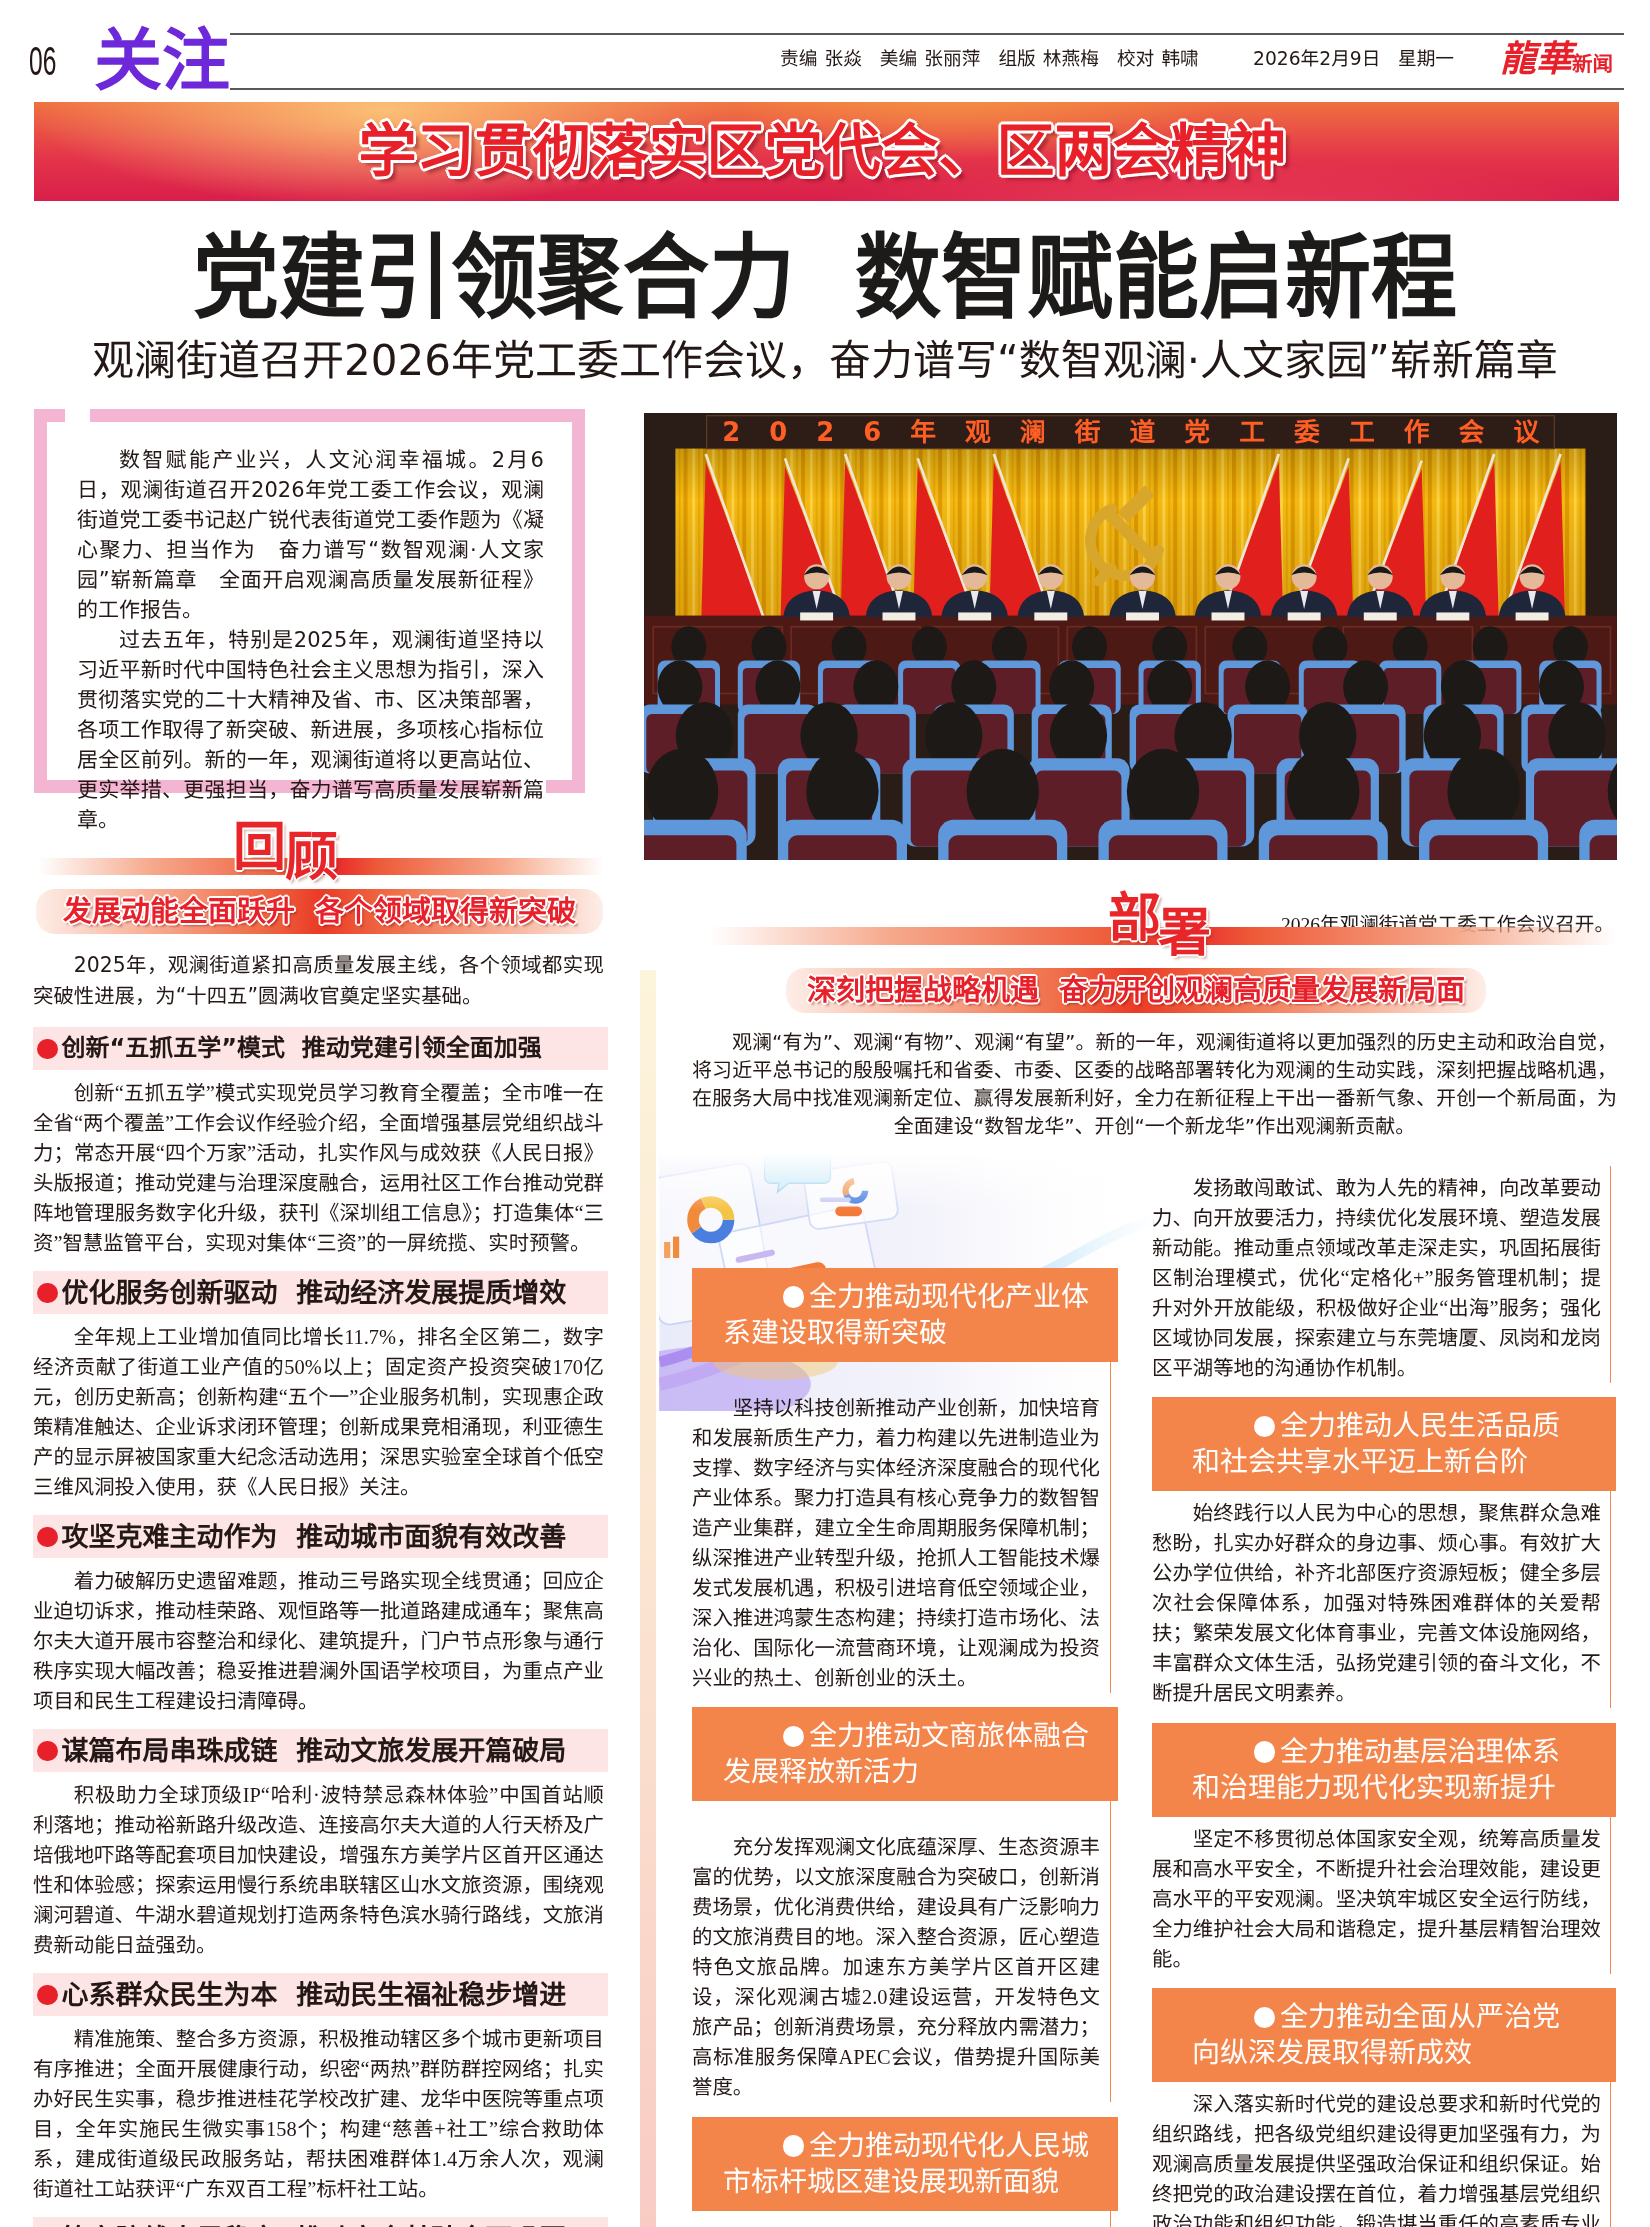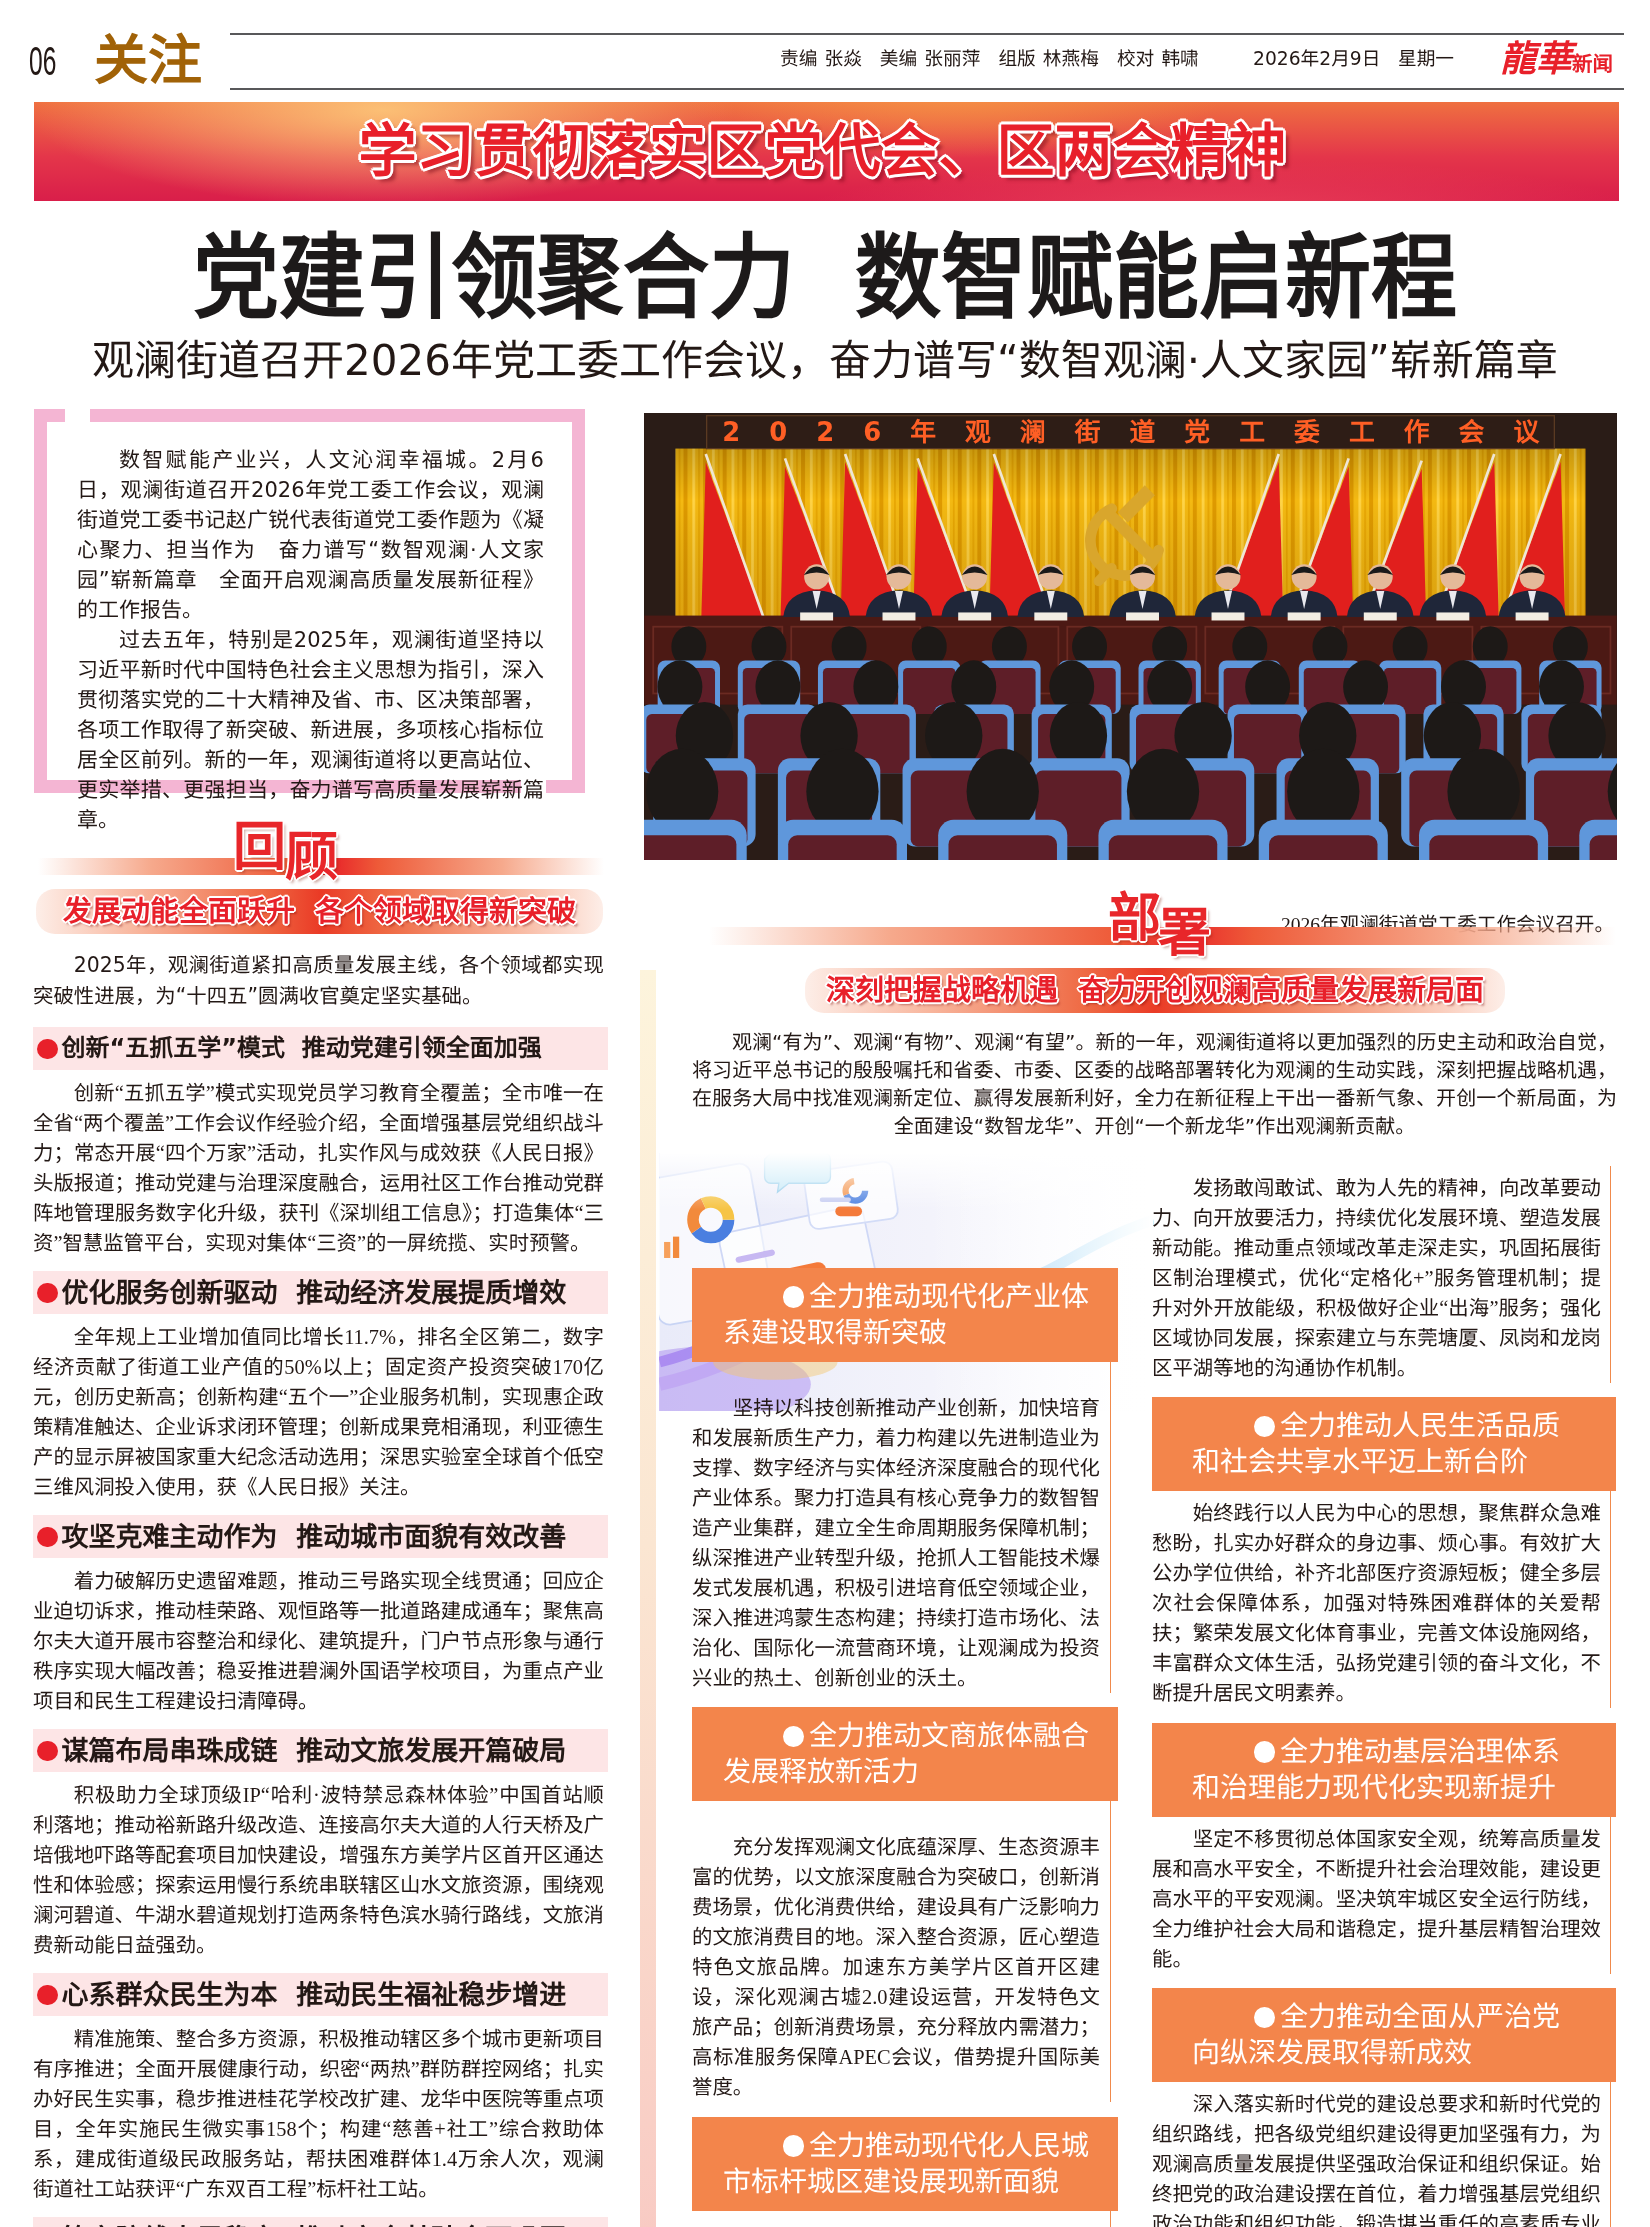--- a/index.html
+++ b/index.html
@@ -1,21 +1,21 @@
 <!DOCTYPE html>
 <html lang="zh-CN" style="font-size:7.1px"><head>
 <meta charset="utf-8">
 <style>
   html,body{margin:0;padding:0;background:#fff;}
   #page{position:relative;width:1650px;height:2458px;overflow:hidden;background:#fff;color:#231815;font-family:"DejaVu Sans",sans-serif;}
   .a{position:absolute;}
 
   
   .pg-num{left:29px;top:41px;font-family:"Liberation Sans",sans-serif;font-size:41px;line-height:41px;transform:scaleX(.6);transform-origin:0 0;color:#231815;}
-  .sec-name{left:94px;top:34px;font-size:54px;line-height:54px;font-weight:900;color:#a16207;}
+  .sec-name{left:94px;top:34px;font-size:68px;line-height:54px;font-weight:900;color:#6d28d9;}
   .hrule{left:230px;width:1394px;height:2.2px;background:#58585a;}
   .credits{left:780px;top:47px;height:23px;font-size:18.7px;line-height:23px;white-space:nowrap;display:flex;}
   .credit{margin-right:18px;}
   .credit .role{margin-right:7.1px;}
   .date{left:1253px;top:47px;font-size:18.7px;line-height:23px;white-space:nowrap;}
   .weekday{left:1398px;top:47px;font-size:18.7px;line-height:23px;white-space:nowrap;}
   .logo{left:1500px;top:37px;color:#e8202a;white-space:nowrap;line-height:43px;}
   .logo .m{font-family:"DejaVu Serif",serif;font-style:italic;font-weight:700;font-size:36px;}
   .logo .s{font-size:20.5px;font-weight:700;}
 
@@ -288,21 +288,21 @@
 
       <span class="t">筑牢防线大局稳定  推动安全基础全面巩固</span>
     </div>
 
   </div>
 
   <div class="a gbar" style="left:709px;top:927px;width:907px;height:18px"></div>
   <div class="a hchar" style="left:1108px;top:891px">部</div>
   <div class="a hchar" style="left:1158px;top:906px">署</div>
   <div class="a strip"></div>
-  <div class="a rbanner" style="left:805px;top:968px;width:700px">
+  <div class="a rbanner" style="left:786px;top:968px;width:700px">
     <div class="txt">深刻把握战略机遇  奋力开创观澜高质量发展新局面</div>
   </div>
   <div class="a intro-p">观澜“有为”、观澜“有物”、观澜“有望”。新的一年，观澜街道将以更加强烈的历史主动和政治自觉，将习近平总书记的殷殷嘱托和省委、市委、区委的战略部署转化为观澜的生动实践，深刻把握战略机遇，在服务大局中找准观澜新定位、赢得发展新利好，全力在新征程上干出一番新气象、开创一个新局面，为全面建设“数智龙华”、开创“一个新龙华”作出观澜新贡献。</div>
 
   <div class="a illus">
     <svg viewBox="0 0 1110 580" width="495" height="258">
       <defs>
         <linearGradient id="illBg" x1="0" y1="0" x2="1" y2="0">
           <stop offset="0" stop-color="#e9ebf9"></stop>
             <stop offset=".55" stop-color="#f3f3fb"></stop>

